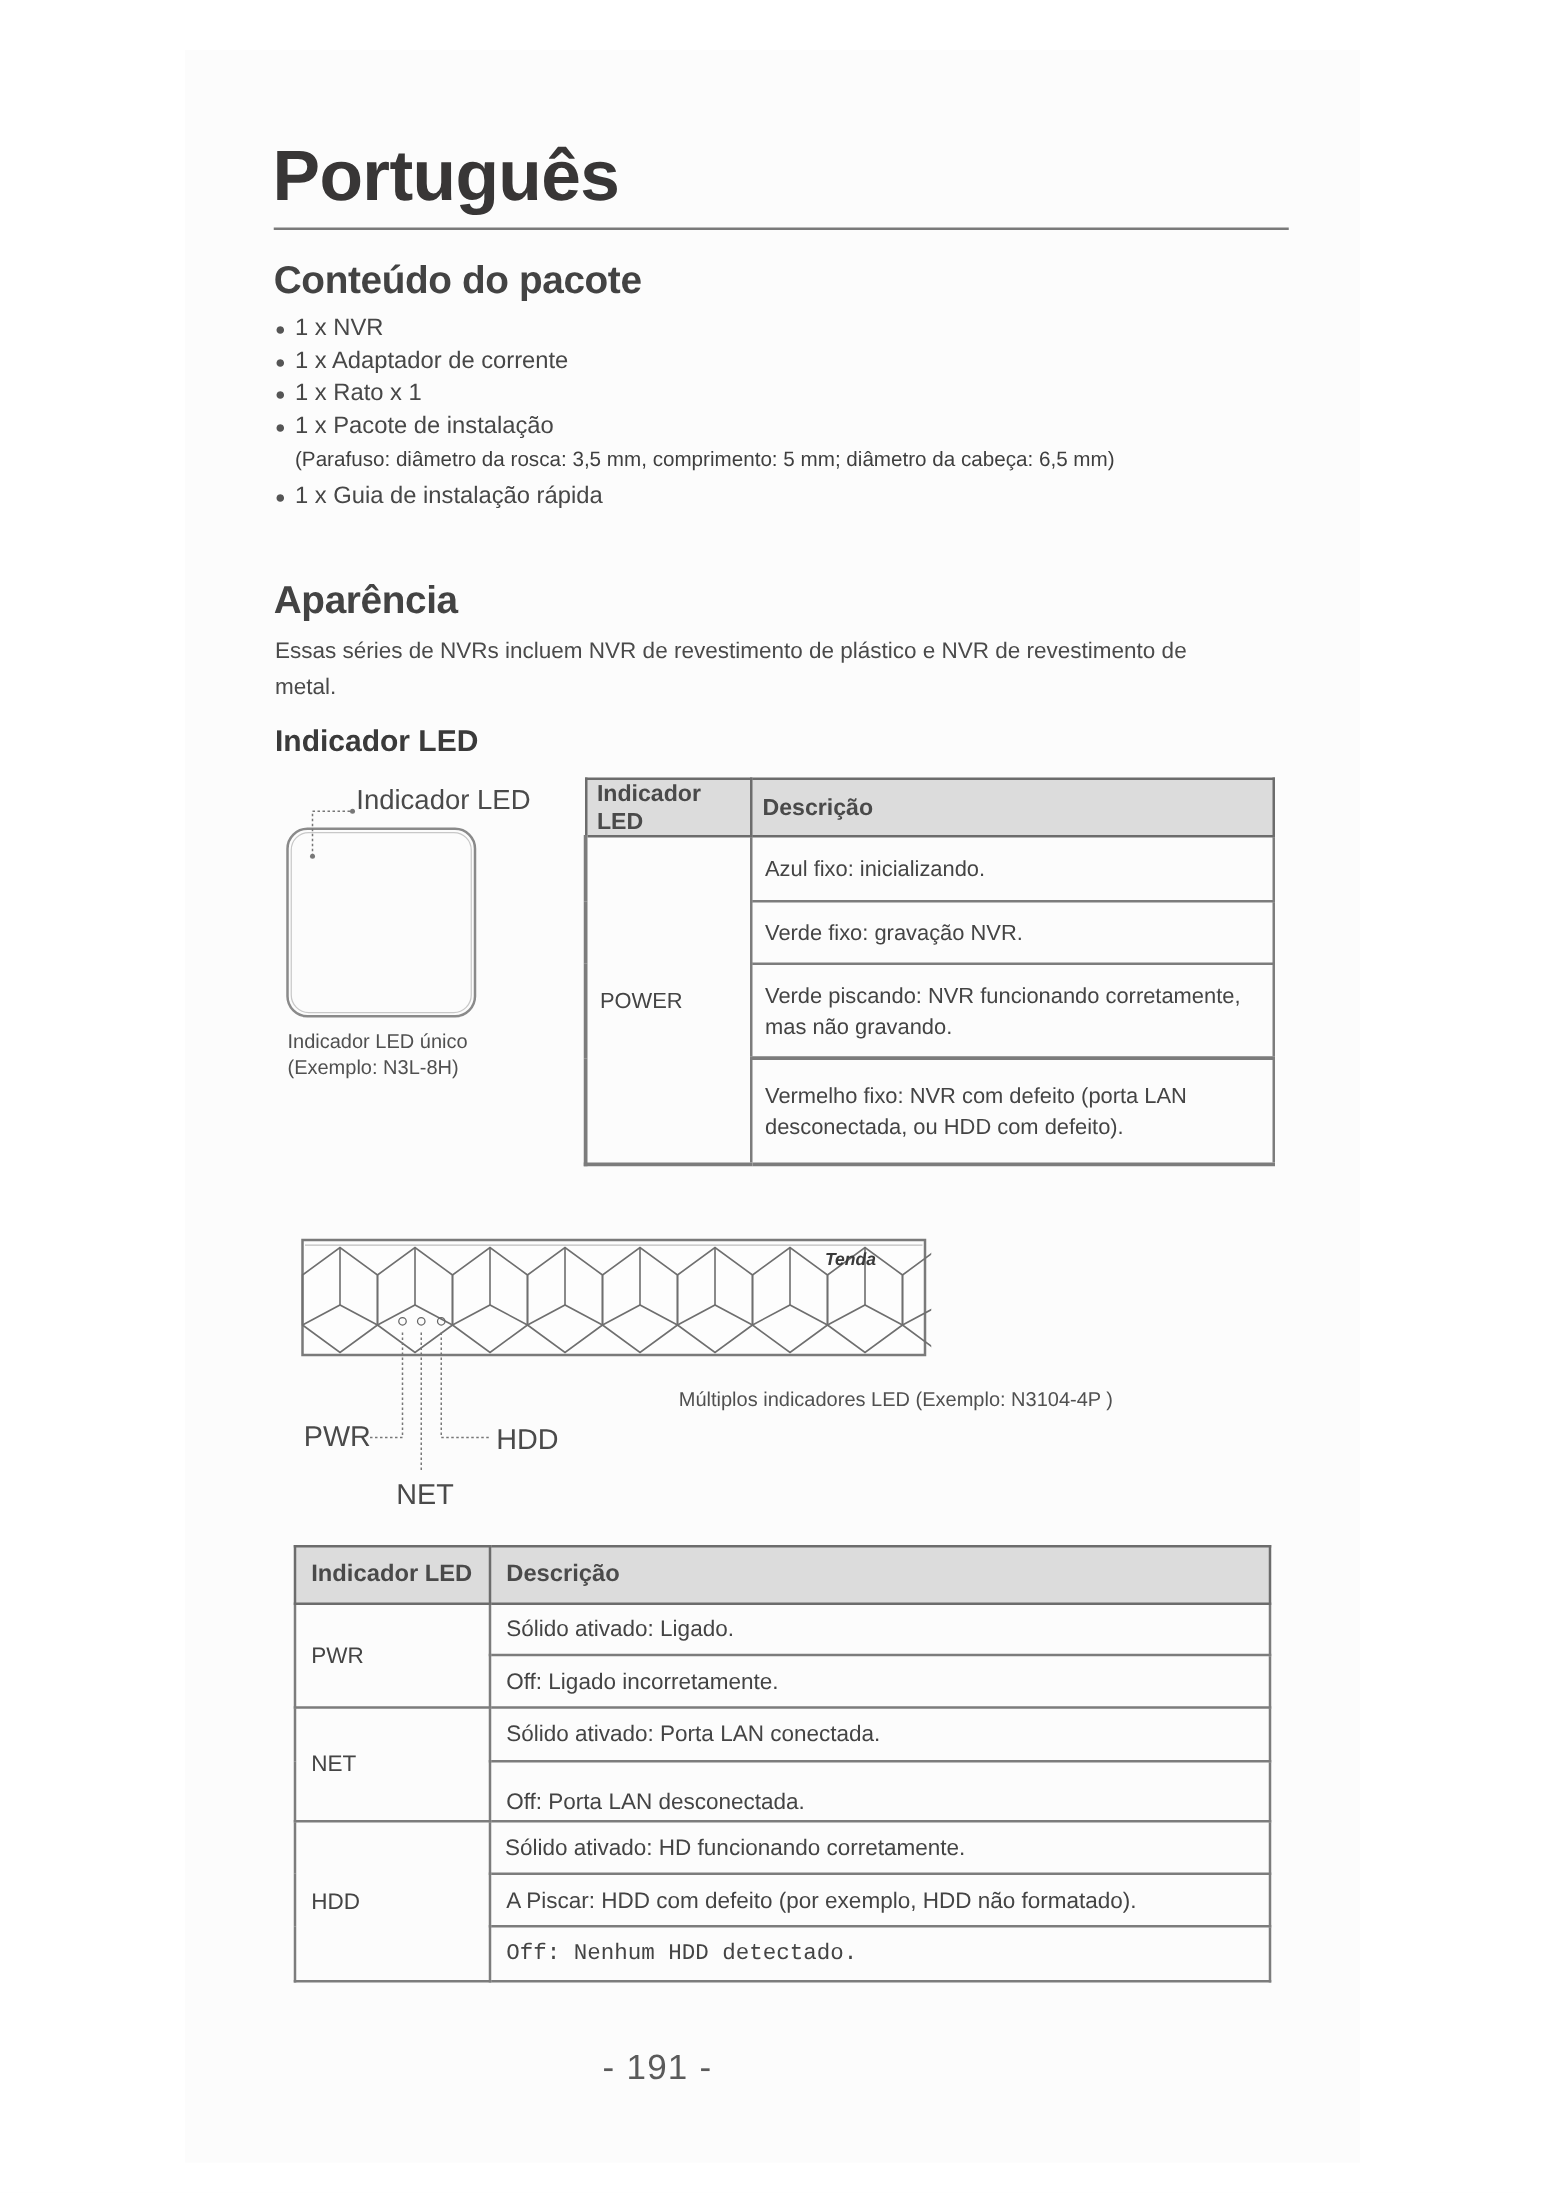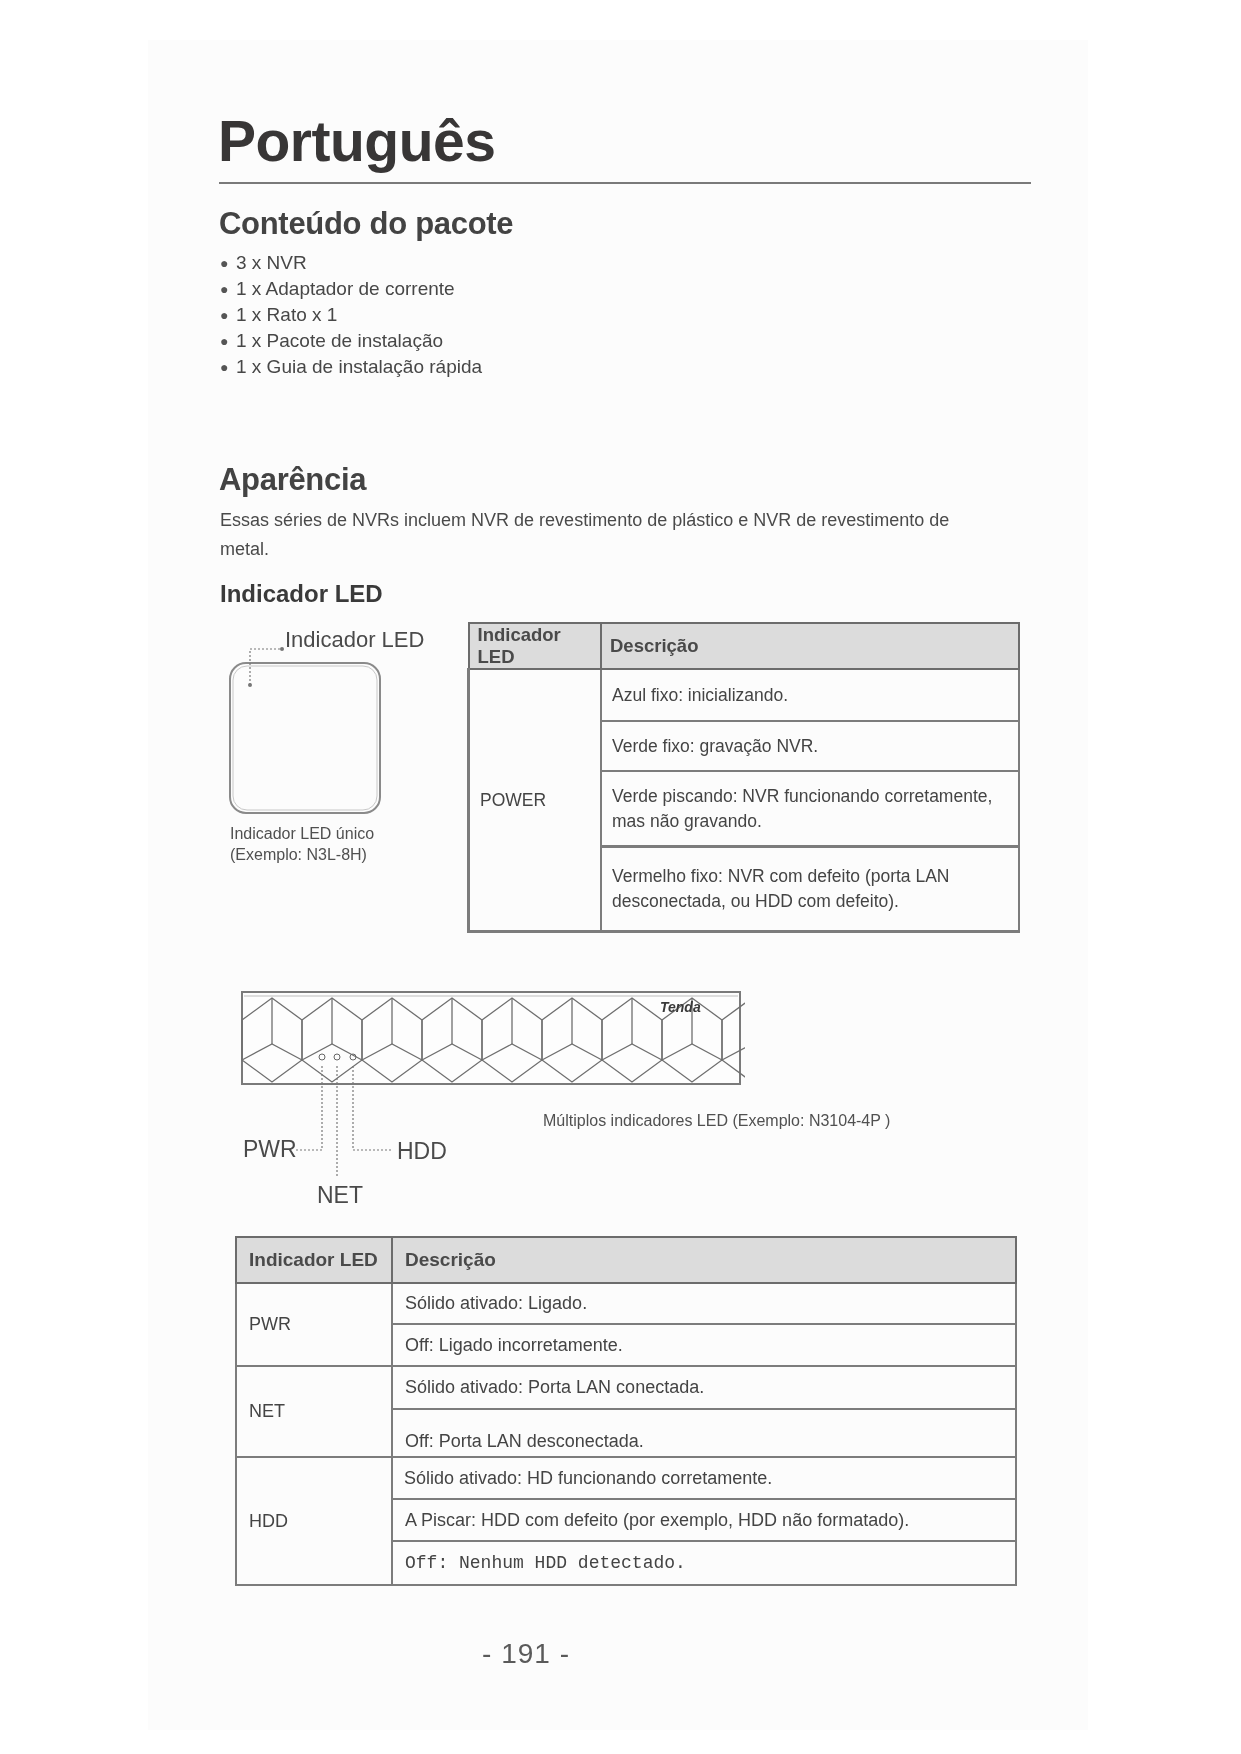--- a/index.html
+++ b/index.html
@@ -40,25 +40,25 @@
 <body>
 
 <div class="panel"></div>
 
 <div class="abs title">Português</div>
 <div class="abs title-rule"></div>
 
 <div class="abs h2" style="left:219px; top:206px;">Conteúdo do pacote</div>
 
 <ul class="abs pkg">
-  <li style="margin-bottom:0px;"><span class="bullet">●</span><span>3 x NVR</span></li>
+  <li style="margin-bottom:0px;"><span class="bullet">●</span><span>1 x NVR</span></li>
   <li><span class="bullet">●</span><span>1 x Adaptador de corrente</span></li>
   <li><span class="bullet">●</span><span>1 x Rato x 1</span></li>
   <li><span class="bullet">●</span><span>1 x Pacote de instalação</span>
-    </li>
+    <span class="sub">(Parafuso: diâmetro da rosca: 3,5 mm, comprimento: 5 mm; diâmetro da cabeça: 6,5 mm)</span></li>
   <li><span class="bullet">●</span><span>1 x Guia de instalação rápida</span></li>
 </ul>
 
 <div class="abs h2" style="left:219px; top:462px;">Aparência</div>
 <div class="abs para">Essas séries de NVRs incluem NVR de revestimento de plástico e NVR de revestimento de metal.</div>
 <div class="abs h3" style="left:220px; top:580px;">Indicador LED</div>
 
 <svg class="abs" style="left:220px; top:625px;" width="200" height="200">
   <g>
     <rect x="10" y="38" width="150" height="150" rx="16" ry="16" fill="none" stroke="#8a8a8a" stroke-width="2"></rect>

